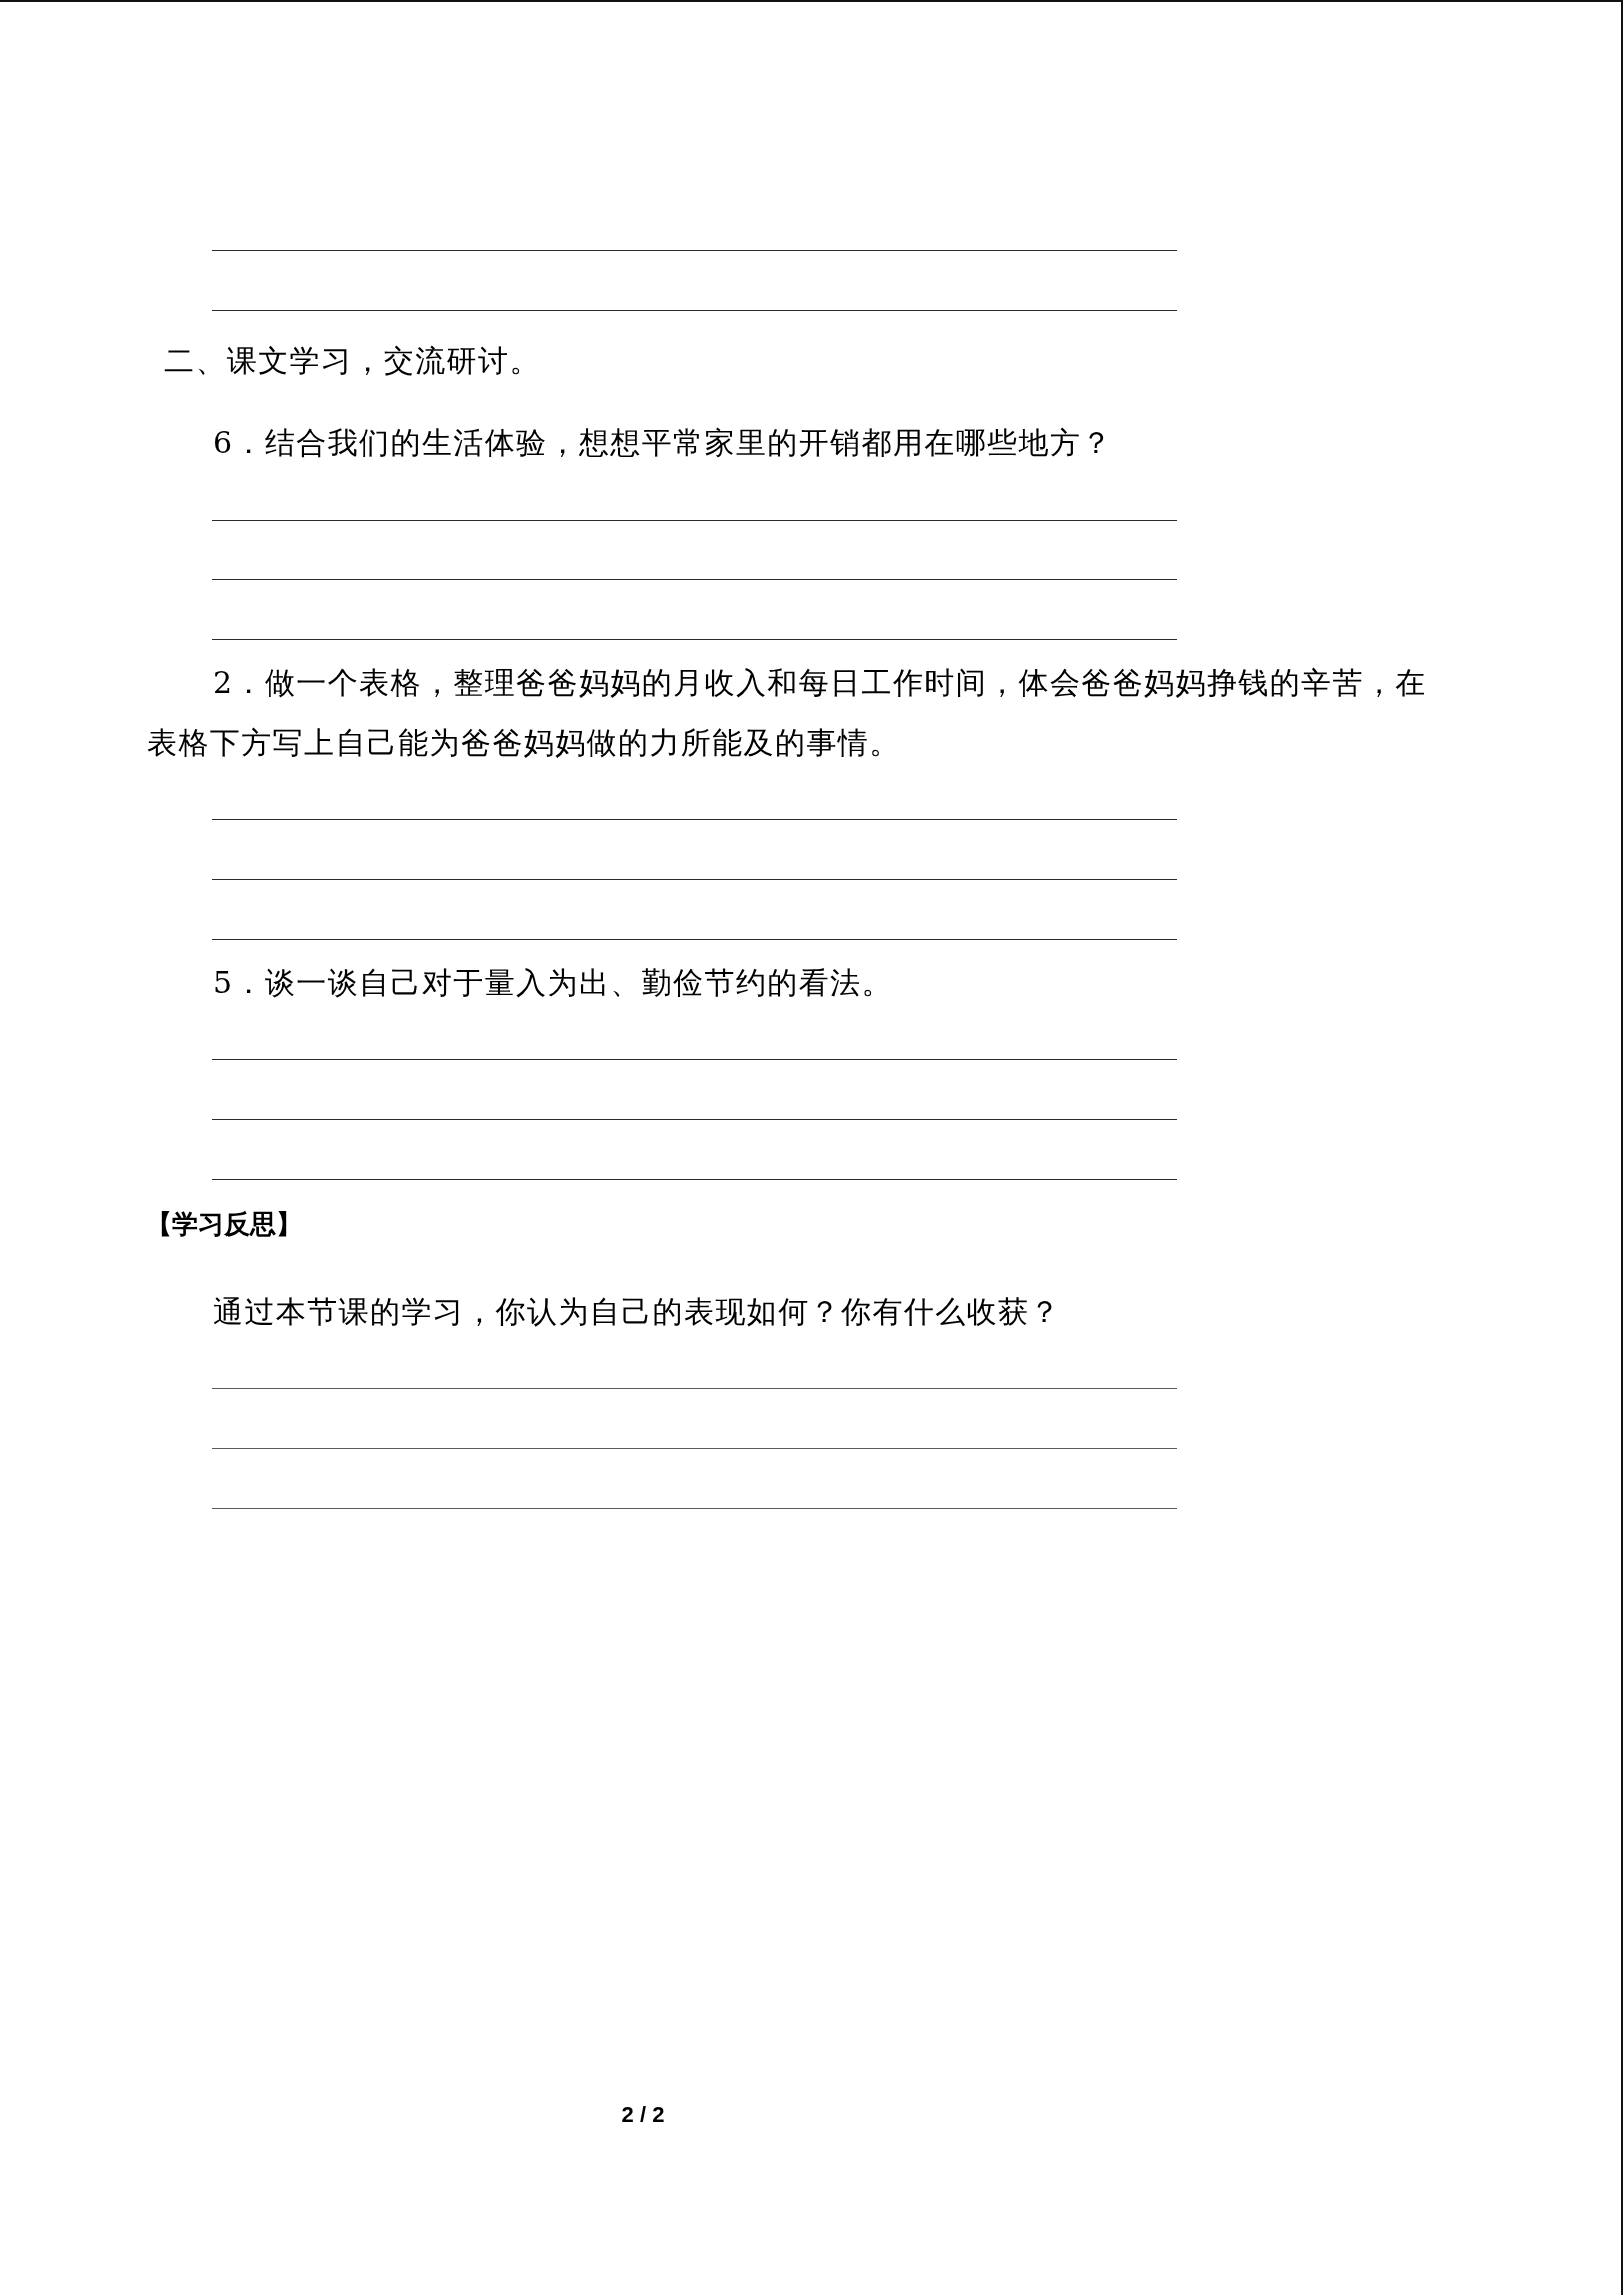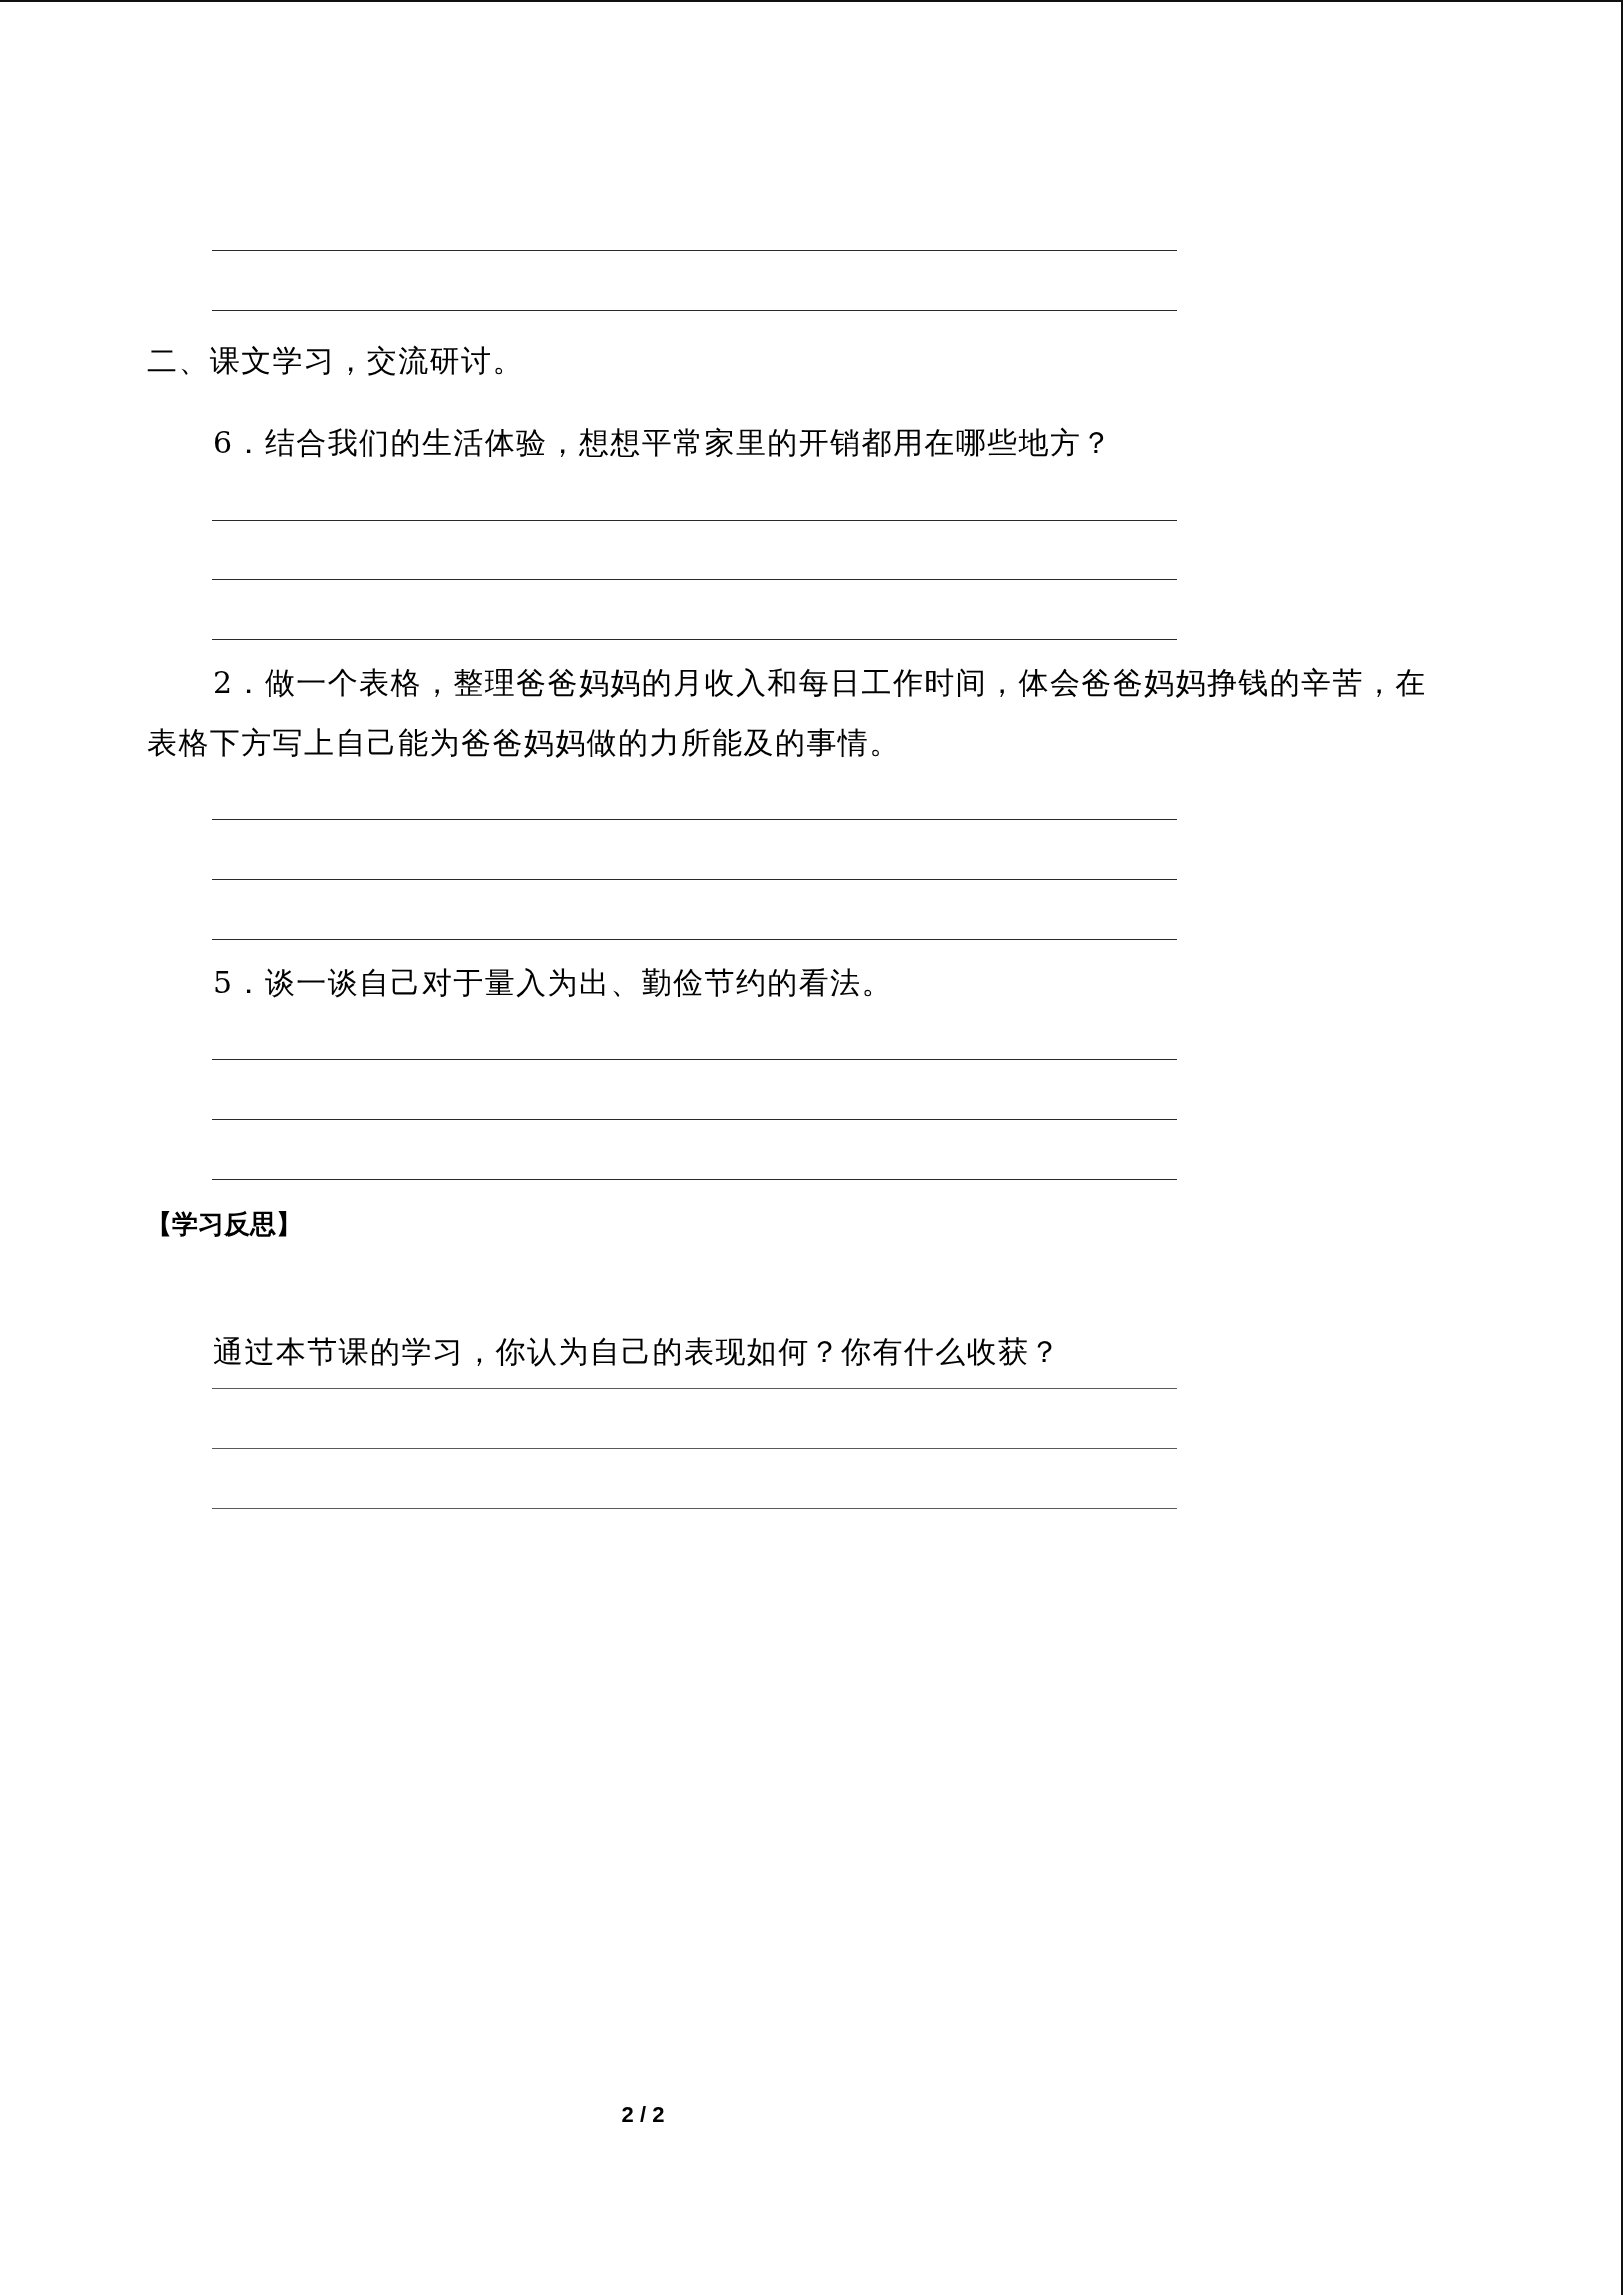--- a/index.html
+++ b/index.html
@@ -69,39 +69,39 @@
   </style>
 </head>
 <body>
 
 <div class="page-border-top"></div>
 <div class="page-border-right"></div>
 
 <div class="answer-line" style="top:250px;"></div>
 <div class="answer-line" style="top:310px;"></div>
 
-<div class="text" style="left:147px; top:346px;">二、课文学习，交流研讨。</div>
+<div class="text" style="left:164px; top:346px;">二、课文学习，交流研讨。</div>
 
 <div class="text" style="left:213px; top:428px;">6．结合我们的生活体验，想想平常家里的开销都用在哪些地方？</div>
 <div class="answer-line" style="top:520px;"></div>
 <div class="answer-line" style="top:579px;"></div>
 <div class="answer-line" style="top:639px;"></div>
 
 <div class="text" style="left:213px; top:668px;">2．做一个表格，整理爸爸妈妈的月收入和每日工作时间，体会爸爸妈妈挣钱的辛苦，在</div>
 <div class="text" style="left:147px; top:728px;">表格下方写上自己能为爸爸妈妈做的力所能及的事情。</div>
 <div class="answer-line" style="top:819px;"></div>
 <div class="answer-line" style="top:879px;"></div>
 <div class="answer-line" style="top:939px;"></div>
 
 <div class="text" style="left:213px; top:968px;">5．谈一谈自己对于量入为出、勤俭节约的看法。</div>
 <div class="answer-line" style="top:1059px;"></div>
 <div class="answer-line" style="top:1119px;"></div>
 <div class="answer-line" style="top:1179px;"></div>
 
 <div class="heading" style="left:146px; top:1211px;">【学习反思】</div>
 
-<div class="text" style="left:213px; top:1297px;margin-top:40px;">通过本节课的学习，你认为自己的表现如何？你有什么收获？</div>
+<div class="text" style="left:213px; top:1297px;">通过本节课的学习，你认为自己的表现如何？你有什么收获？</div>
 <div class="answer-line gray" style="top:1388px;"></div>
 <div class="answer-line gray" style="top:1448px;"></div>
 <div class="answer-line gray" style="top:1508px;"></div>
 
 <div class="page-number">2 / 2</div>
 
 
 </body></html>

